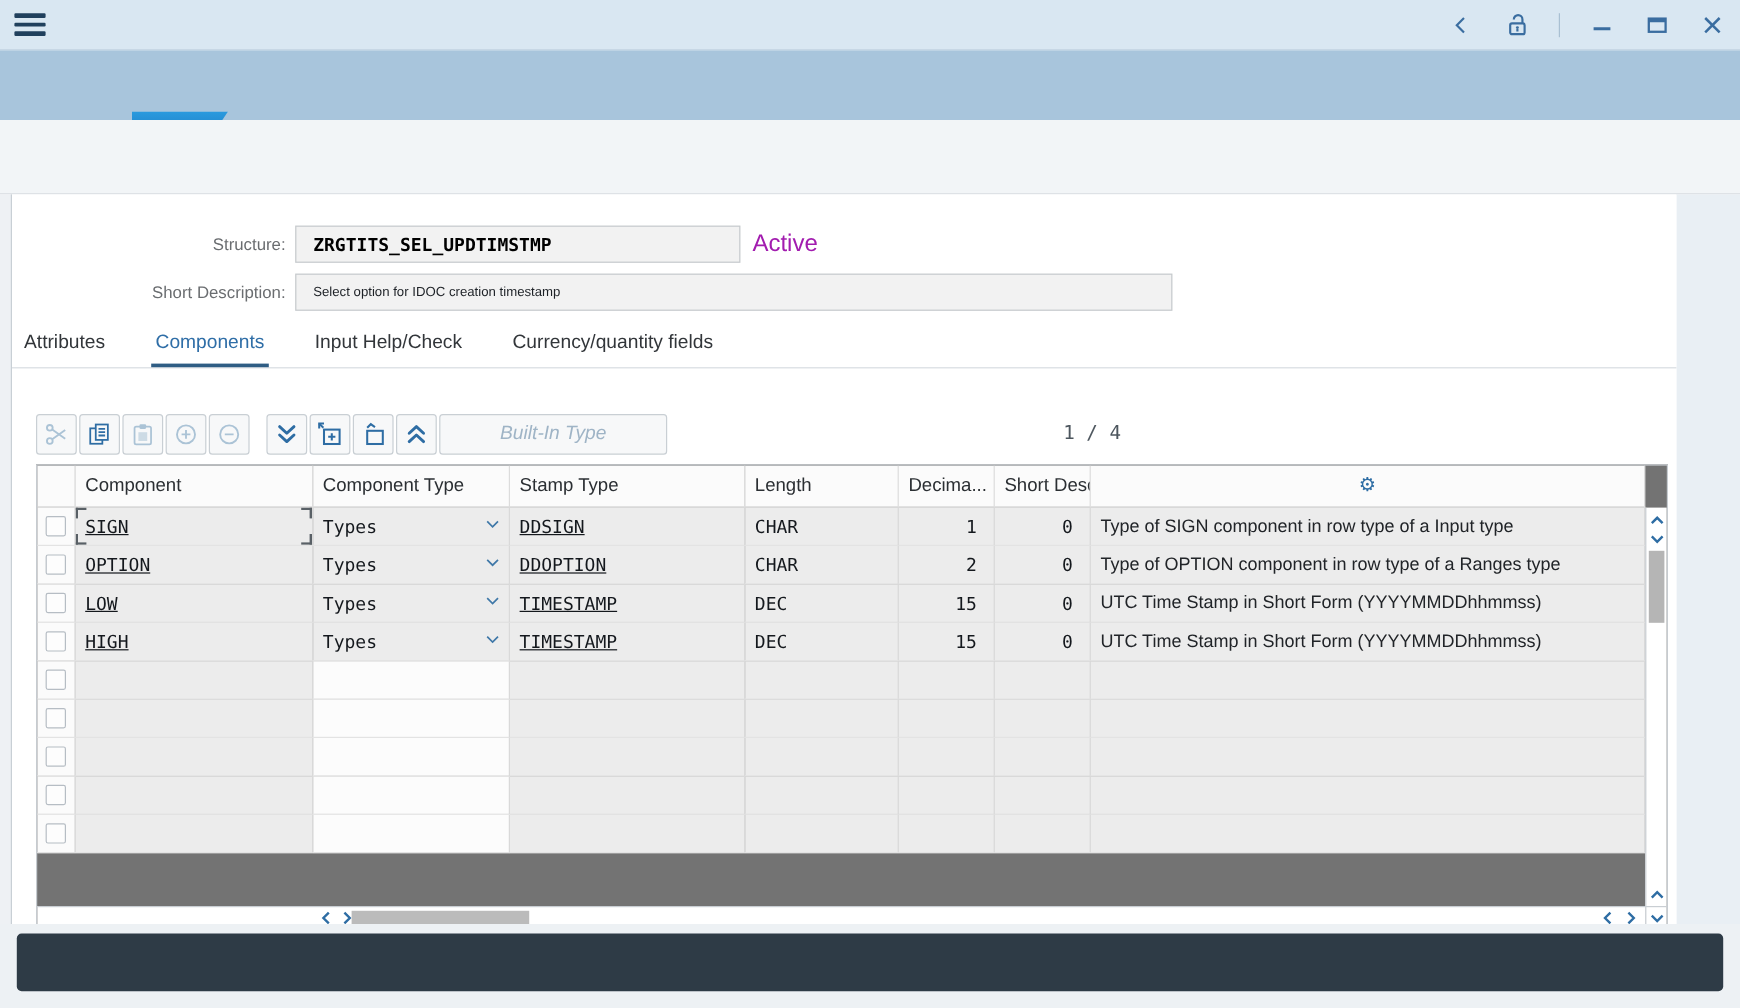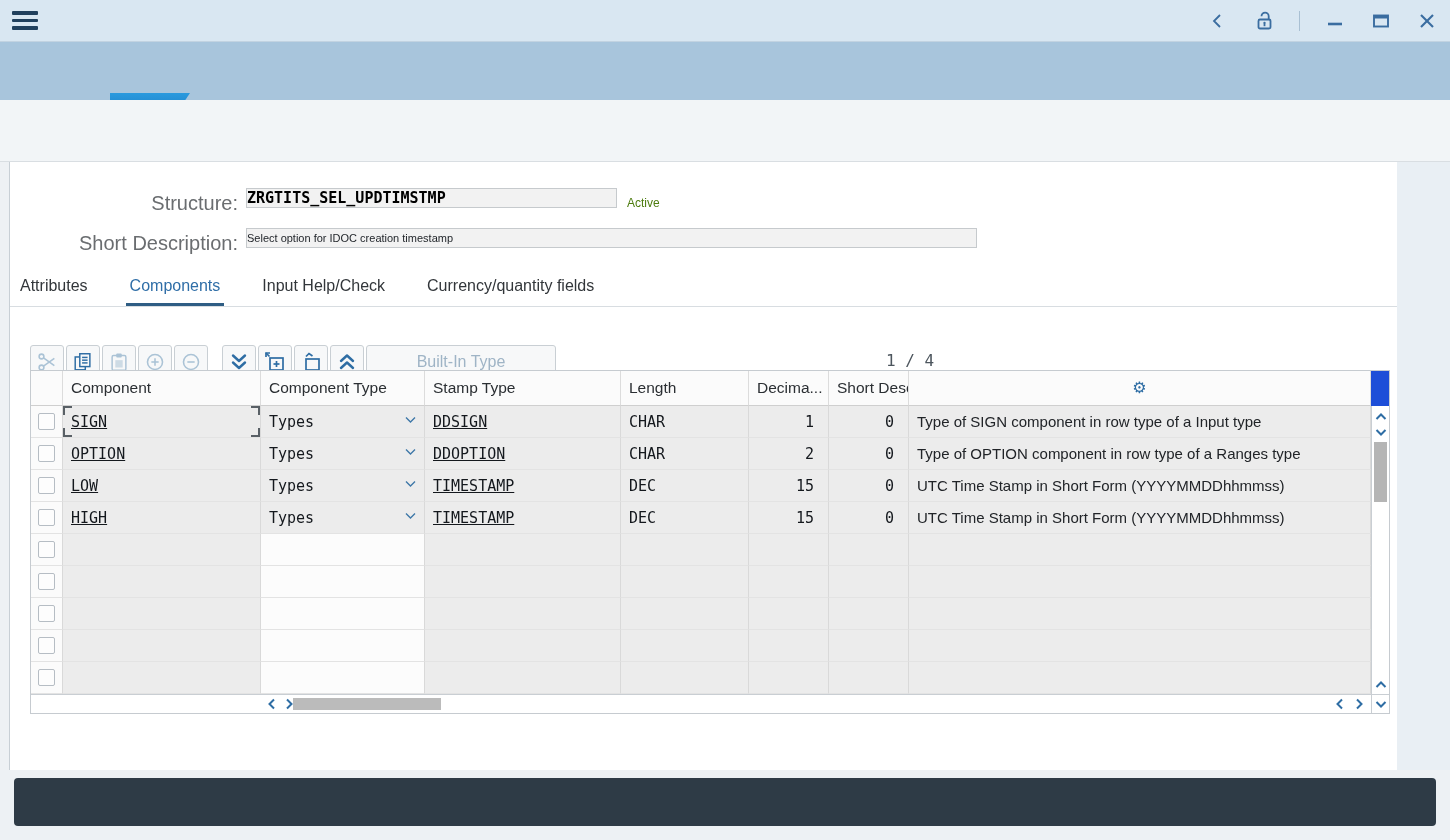--- a/index.html
+++ b/index.html
@@ -28,39 +28,39 @@
   .cmdfield .chev{color:#4d6f8e;display:flex;}
   .tbicon{top:117px;width:30px;height:30px;color:#35678f;display:flex;align-items:center;justify-content:center;cursor:pointer;}
   .tbtext{top:117px;height:30px;display:flex;align-items:center;font-size:15.5px;color:#3a4a57;cursor:pointer;white-space:nowrap;}
   .tbtext .chev{margin-left:7px;display:flex;color:#3a4a57;}
 
   
   .leftgutter{left:0;top:162px;width:10px;height:608px;background:#eef1f4;border-right:1px solid #c8cfd5;box-sizing:border-box;}
   .rightstrip{left:1397px;top:162px;width:53px;height:608px;background:#e9eff4;}
   .content{left:10px;top:162px;width:1387px;height:608px;background:#fff;}
 
-  .fieldlabel{width:228px;text-align:right;font-size:20px;color:#6a6d70;line-height:30px;}
-  .fieldbox{background:#f2f2f2;border:1px solid #c6cacd;box-sizing:border-box;display:flex;align-items:center;padding:0 0;height:20px;}
+  .fieldlabel{width:228px;text-align:right;font-size:14px;color:#6a6d70;line-height:30px;}
+  .fieldbox{background:#f2f2f2;border:1px solid #c6cacd;box-sizing:border-box;display:flex;align-items:center;padding:0 14px;height:31px;}
   .structval{font-family:"DejaVu Sans Mono",monospace;font-weight:700;font-size:15px;color:#000;}
   .descval{font-size:11px;color:#1d2126;}
-  .activelbl{font-size:12px;color:#4d7c0f;line-height:30px;}
+  .activelbl{font-size:20px;color:#a21caf;line-height:30px;}
 
   .tabs{left:0;top:104px;width:1387px;height:41px;border-bottom:1px solid #d8dde1;box-sizing:border-box;display:flex;align-items:flex-end;padding-left:10px;}
   .tab{margin-right:42px;padding-bottom:11px;font-size:16px;color:#32363a;cursor:pointer;position:relative;white-space:nowrap;}
   .tab.active{color:#2f6ea7;}
   .tab.active::after{content:"";position:absolute;left:-4px;right:-4px;bottom:0;height:3px;background:#2f5d84;}
 
   
   .ttb-btn{top:183px;width:34px;height:34px;background:#f7f8f9;border:1px solid #c9cfd4;border-radius:3px;box-sizing:border-box;display:flex;align-items:center;justify-content:center;cursor:pointer;}
   .en{color:#2e6da4;} .dis{color:#abc3d6;}
-  .builtin{width:190px;font-size:16px;color:#9fb4c6;}
+  .builtin{width:190px;font-size:16px;color:#9fb4c6;font-style:italic;}
   .rowpos{left:876px;top:189px;font-family:"DejaVu Sans Mono",monospace;font-size:16px;color:#4d565e;}
 
   
-  .tablewrap{left:20px;top:208px;width:1360px;height:344px;border:1px solid #c6cbd0;box-sizing:border-box;background:#1d4ed8;overflow:hidden;}
+  .tablewrap{left:20px;top:225px;width:1360px;height:388px;border:1px solid #c6cbd0;box-sizing:border-box;background:#737373;overflow:hidden;}
   .thead{display:grid;grid-template-columns:32px 198px 164px 196px 128px 80px 80px 1fr 18px;height:35px;}
   .th{border-right:1px solid #dcdcdc;border-bottom:1px solid #cfcfcf;display:flex;align-items:center;padding-left:8px;font-size:15.5px;color:#2b2f33;box-sizing:border-box;background:#fbfbfb;cursor:pointer;white-space:nowrap;overflow:hidden;}
   .th-gear{justify-content:center;padding:0;}
   .gear{font-size:16px;color:#2e6da4;cursor:pointer;line-height:1;}
   .trow{display:grid;grid-template-columns:32px 198px 164px 196px 128px 80px 80px 1fr;height:32px;width:calc(100% - 18px);}
   .td{box-sizing:border-box;border-right:1px solid #d9d9d9;border-bottom:1px solid #e3e3e3;display:flex;align-items:center;overflow:hidden;position:relative;}
   .cbcell{background:#fbfbfb;justify-content:center;}
   .gray{background:#ececec;}
   .white{background:#fcfcfc;}
   .mono{font-family:"DejaVu Sans Mono",monospace;font-size:15px;color:#14181d;padding-left:8px;white-space:nowrap;}

